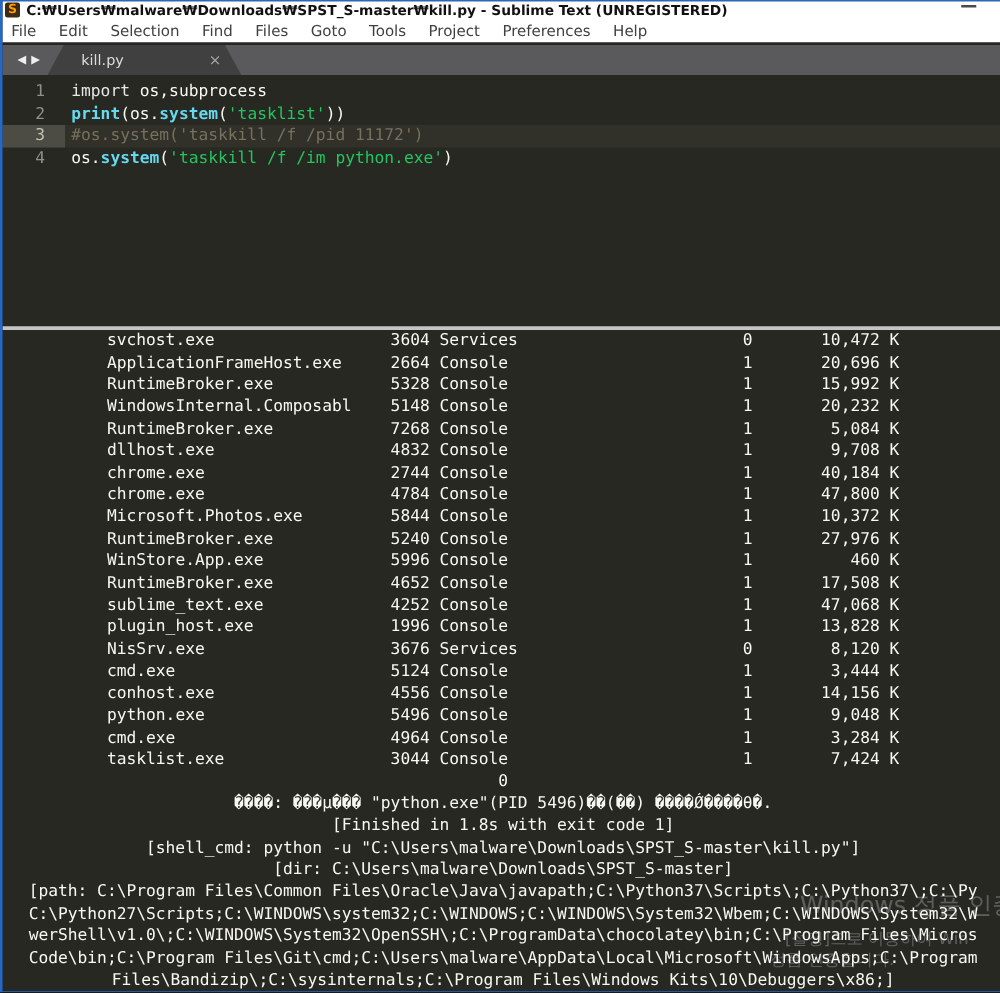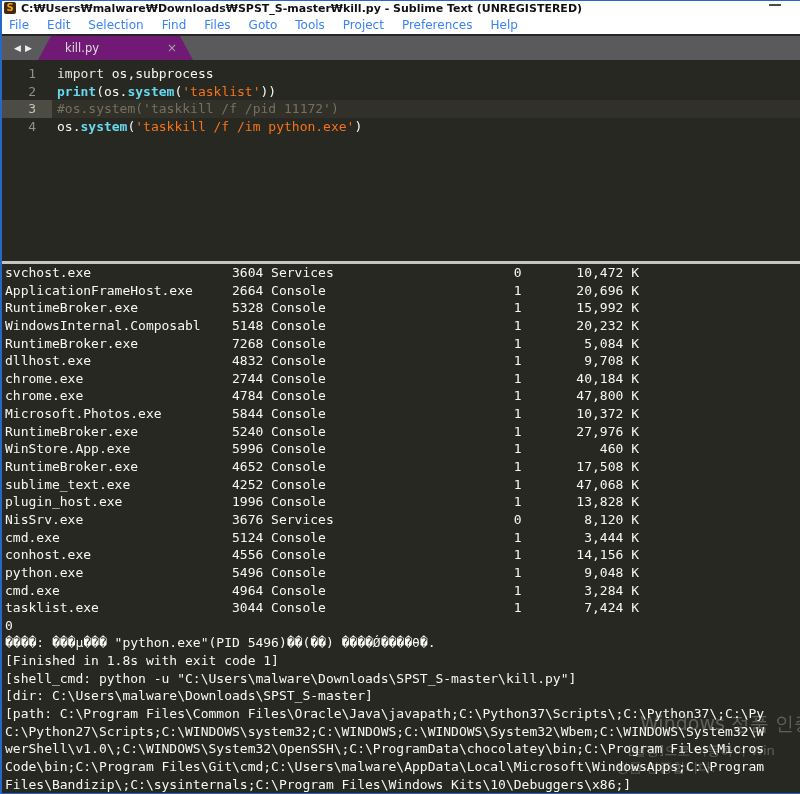--- a/index.html
+++ b/index.html
@@ -12,56 +12,56 @@
 
   
   .titlebar{position:absolute;left:2px;top:1px;right:0;height:15px;background:#ffffff;}
   .app-icon{position:absolute;left:2px;top:1px;width:12px;height:12px;background:#3e2a12;
             color:#ff9c00;font:bold 10px/12px "DejaVu Sans",sans-serif;text-align:center;border-radius:2px;}
   .window-title{position:absolute;left:19px;top:1px;font-size:11px;line-height:13px;color:#111;white-space:nowrap;font-weight:bold;}
   .min-btn{position:absolute;left:769px;top:4px;width:12px;height:2px;background:#4a4a4a;}
 
   
   .menubar{position:absolute;left:2px;top:16px;right:0;height:18px;background:#ffffff;
-           display:flex;align-items:center;font-size:12px;color:#3b82f6;}
+           display:flex;align-items:center;font-size:12px;color:#404040;}
   .menu-item{padding:0 9px;white-space:nowrap;}
   .menu-item:first-child{padding-left:7px;}
 
   .menu-sep{position:absolute;left:2px;top:34px;right:0;height:2px;background:#262626;}
 
   
   .tabbar{position:absolute;left:2px;top:36px;right:0;height:24px;background:#5a5a5c;}
   .nav-arrows{position:absolute;left:10px;top:0;height:24px;line-height:24px;font-size:9px;color:#efefef;}
   .nav-arrows span{padding:0 2px;}
-  .tab{position:absolute;left:36px;top:0;width:155px;height:24px;background:#701a75;
+  .tab{position:absolute;left:36px;top:0;width:155px;height:24px;background:#404040;
        clip-path:polygon(13px 0,142px 0,155px 24px,0 24px);}
   .tab-label{position:absolute;left:27px;top:0;line-height:24px;font-size:11.5px;color:#dddddd;}
   .tab-close{position:absolute;right:16px;top:0;line-height:24px;font-size:12px;color:#a5a5a5;}
 
   
   .editor{position:absolute;left:2px;top:60px;right:0;height:201px;background:#272822;
           font:13px/17.6px "DejaVu Sans Mono",monospace;padding-top:5px;}
   .code-line{display:flex;height:17.6px;white-space:pre;}
   .ln{width:50px;padding-right:16px;box-sizing:border-box;text-align:right;color:#90908a;flex:none;}
   .code{padding-left:5px;}
   .code-line.hl{background:#31312a;}
   .code-line.hl .ln{background:#4d4c44;color:#c2c2b2;}
   .tk-kw{color:#e5e5e5;}
   .tk-fn{color:#66d9ef;font-weight:bold;}
-  .tk-str{color:#f97316;}
+  .tk-str{color:#22c55e;}
   .tk-cmt{color:#75715e;}
   .tk-plain{color:#f8f8f2;}
 
   
   .splitter{position:absolute;left:2px;top:261px;right:0;height:3px;background:#c5c5c5;cursor:row-resize;}
 
   
   .console{position:absolute;left:2px;top:264px;right:0;bottom:1px;background:#272822;color:#f8f8f2;
            font:13px/17.65px "DejaVu Sans Mono",monospace;padding-left:3px;overflow:hidden;}
-  .con-line{height:17.65px;white-space:pre;}
+  .con-line{height:17.65px;white-space:pre;text-align:center;}
 
   
   .wm{position:absolute;color:rgba(255,255,255,0.26);white-space:nowrap;pointer-events:none;
       font-family:"DejaVu Sans",sans-serif;}
   .wm-title{left:640px;top:711px;font-size:19px;}
   .wm-l1{left:628px;top:742px;font-size:13px;}
   .wm-l2{left:616px;top:759px;font-size:13px;}
 </style>
 </head>
 <body>

